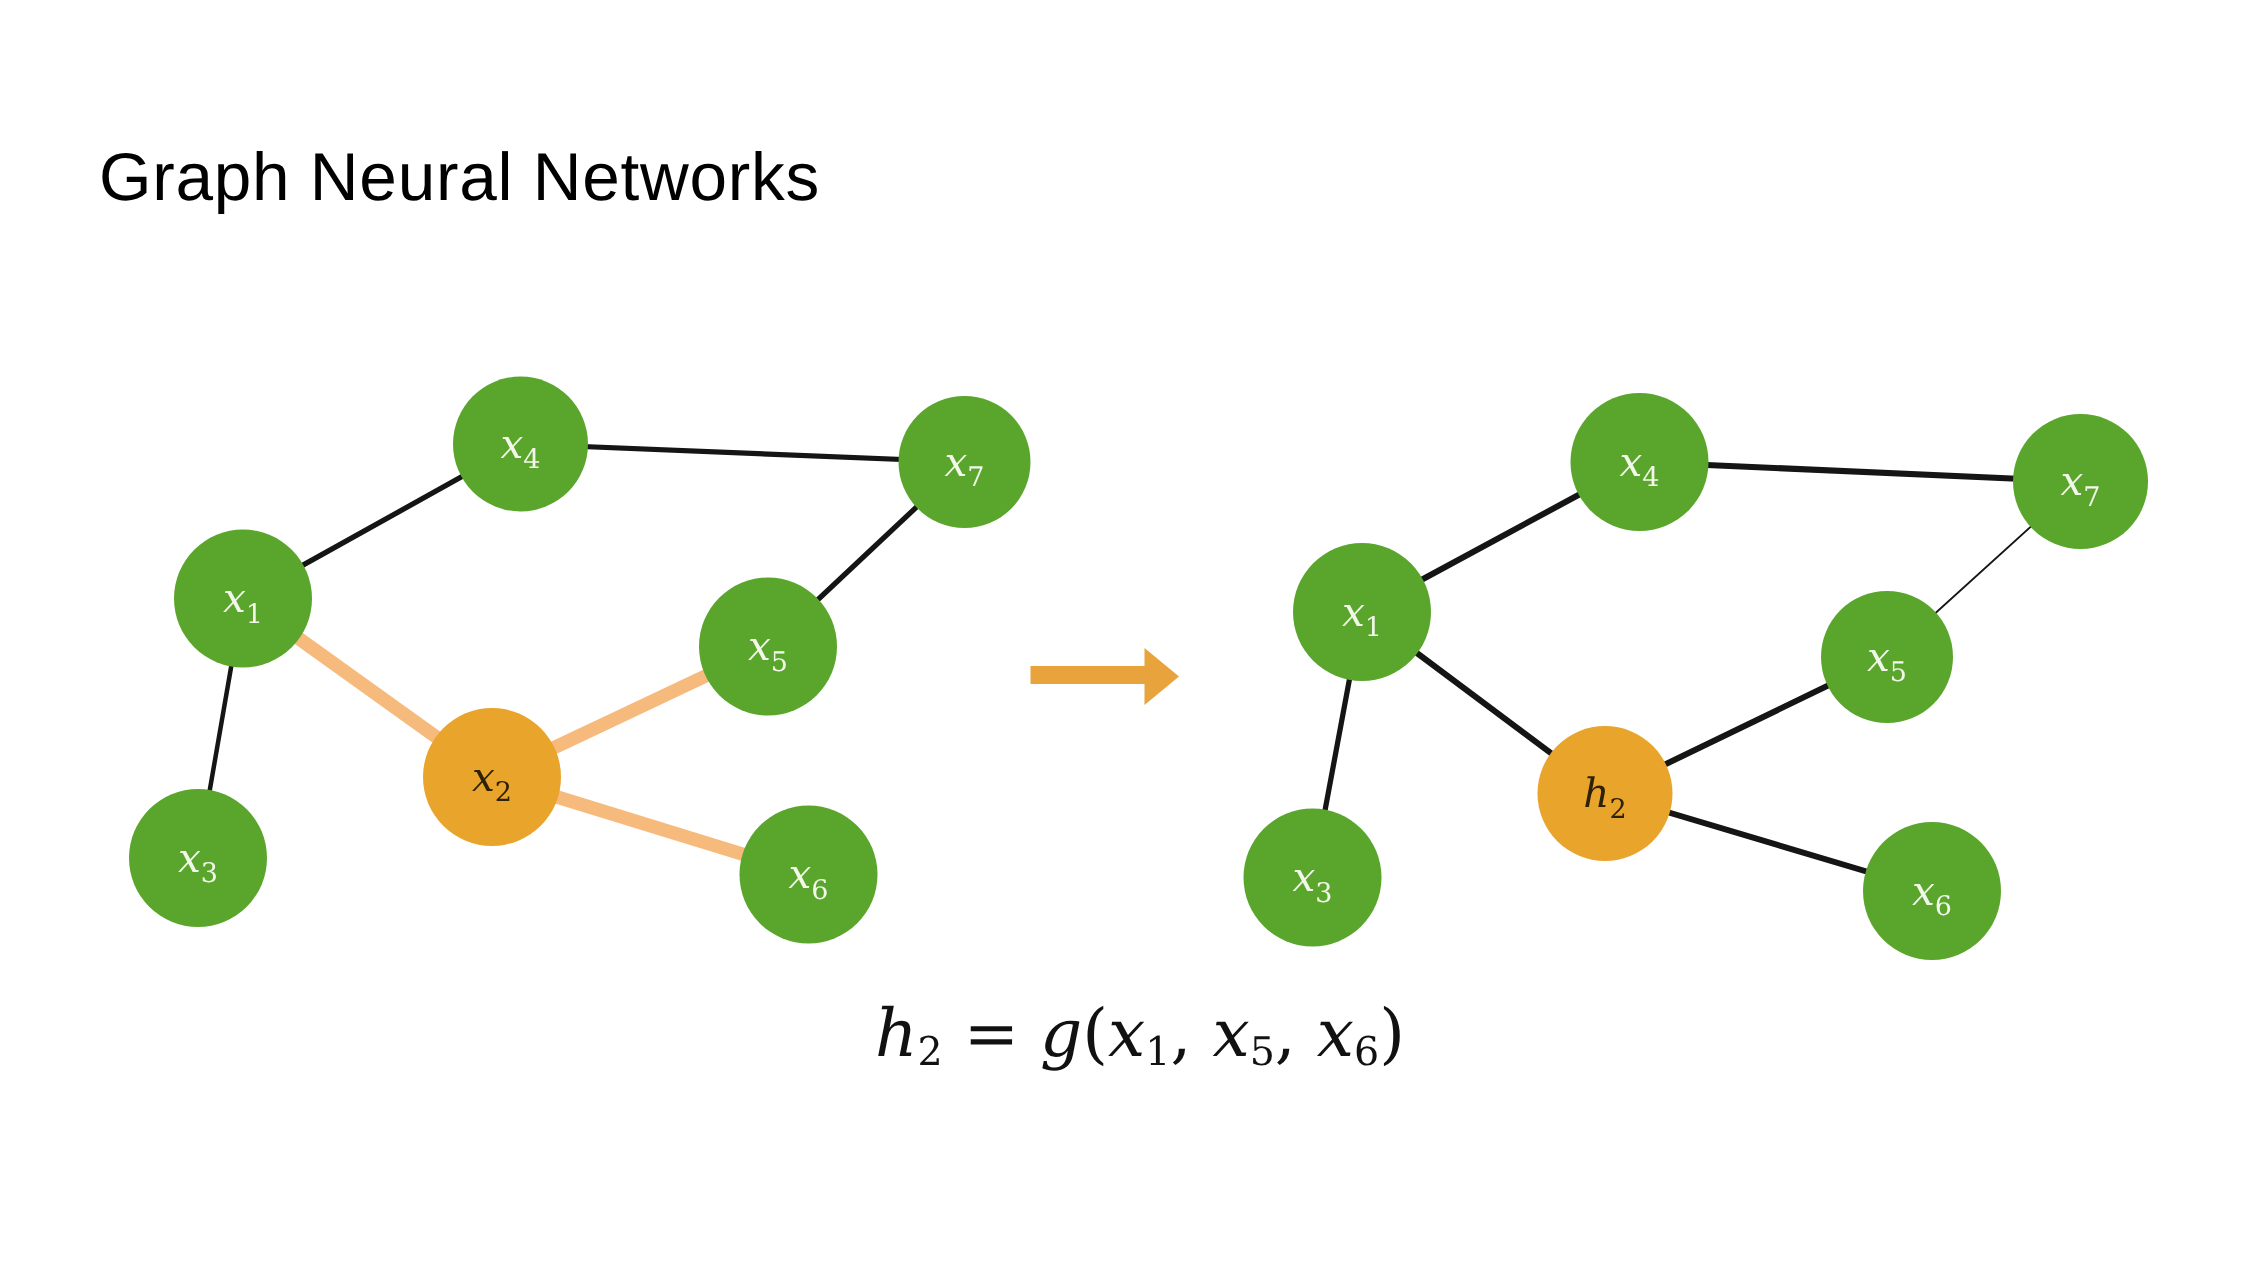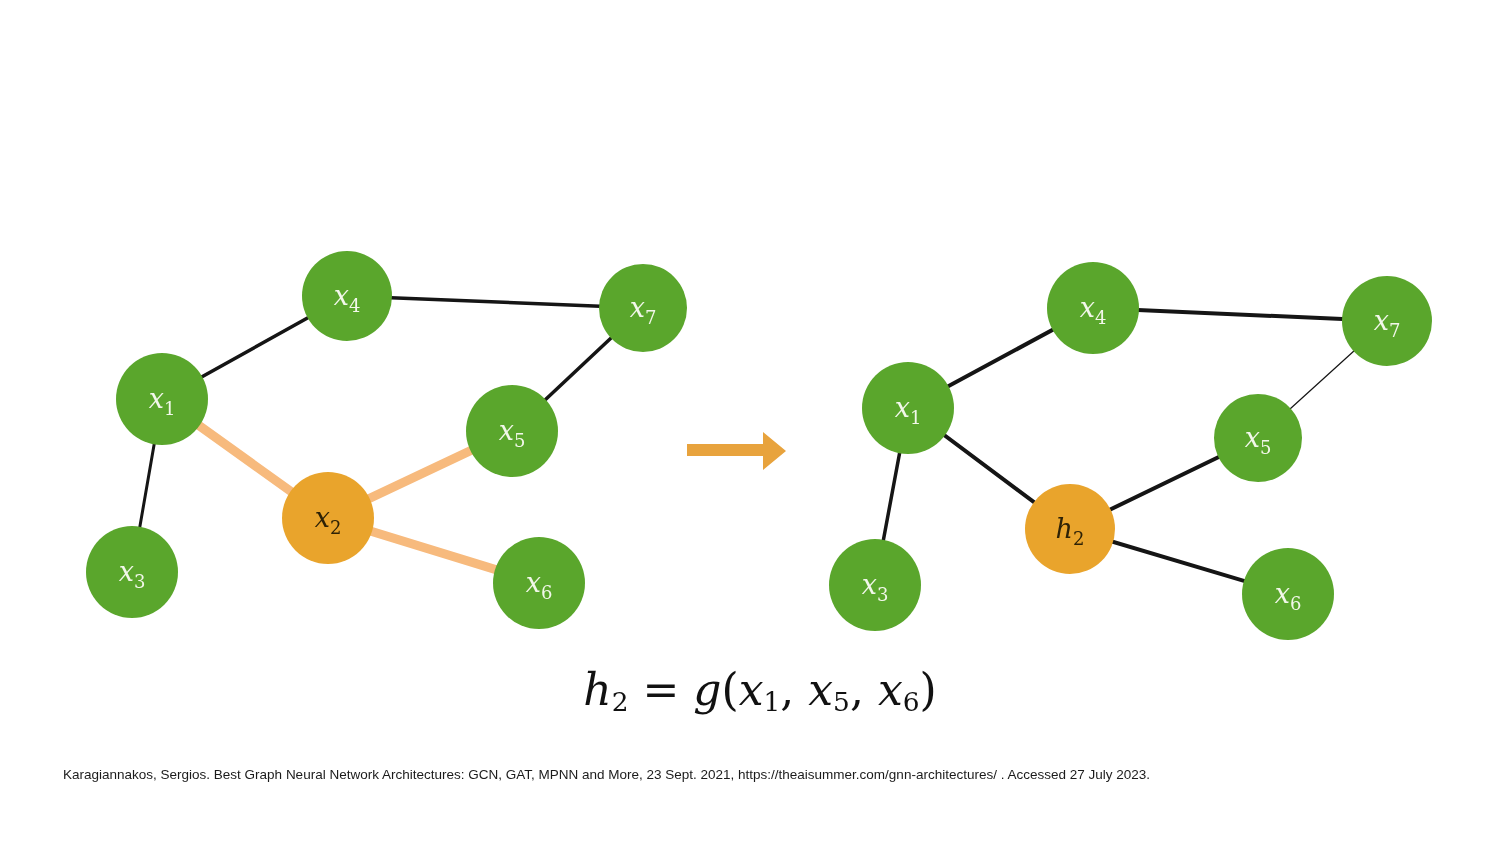--- a/index.html
+++ b/index.html
@@ -55,20 +55,21 @@
     font-family:"Liberation Sans",sans-serif;
     font-size:13.5px;
     color:#1b1b1b;
     white-space:nowrap;
   }
 </style>
 </head>
 <body>
 
 <div class="slide">
+  <h1 class="slide-title">Graph Neural Networks</h1>
 
   <svg class="diagram-svg" id="diagram-svg" viewBox="0 0 1500 844">
       <g>
         <line x1="162" y1="399" x2="347" y2="296" stroke="#151515" stroke-width="3.5" stroke-linecap="round"></line>
         <line x1="347" y1="296" x2="643" y2="308" stroke="#151515" stroke-width="3.5" stroke-linecap="round"></line>
         <line x1="512" y1="431" x2="643" y2="308" stroke="#151515" stroke-width="3.5" stroke-linecap="round"></line>
         <line x1="162" y1="399" x2="132" y2="572" stroke="#151515" stroke-width="3" stroke-linecap="round"></line>
         <line x1="162" y1="399" x2="328" y2="518" stroke="#f7ba7d" stroke-width="9" stroke-linecap="round"></line>
         <line x1="328" y1="518" x2="512" y2="431" stroke="#f7ba7d" stroke-width="9" stroke-linecap="round"></line>
         <line x1="328" y1="518" x2="539" y2="583" stroke="#f7ba7d" stroke-width="9" stroke-linecap="round"></line>
@@ -108,14 +109,13 @@
         <circle cx="1288" cy="594" r="46" fill="#5aa62c"></circle>
         <text x="1288" y="603" text-anchor="middle" class="node-label" fill="#f2f7ea"><tspan class="lbl-base">x</tspan><tspan class="lbl-sub" dy="7">6</tspan></text>
         <circle cx="1387" cy="321" r="45" fill="#5aa62c"></circle>
         <text x="1387" y="330" text-anchor="middle" class="node-label" fill="#f2f7ea"><tspan class="lbl-base">x</tspan><tspan class="lbl-sub" dy="7">7</tspan></text>
       </g>
       <polygon points="687,444 763,444 763,432 786,451 763,470 763,456 687,456" fill="#e8a33d"></polygon>
     </svg>
 
   <div class="formula"><span class="seg-var">h</span><span class="seg-sub">2</span><span class="seg-op"> = </span><span class="seg-var">g</span><span class="seg-op">(</span><span class="seg-var">x</span><span class="seg-sub">1</span><span class="seg-op">, </span><span class="seg-var">x</span><span class="seg-sub">5</span><span class="seg-op">, </span><span class="seg-var">x</span><span class="seg-sub">6</span><span class="seg-op">)</span></div>
 
-  <div class="citation">Karagiannakos, Sergios. Best Graph Neural Network Architectures: GCN, GAT, MPNN and More, 23 Sept. 2021, https://theaisummer.com/gnn-architectures/ . Accessed 27 July 2023.</div>
 </div>
 
 </body></html>

